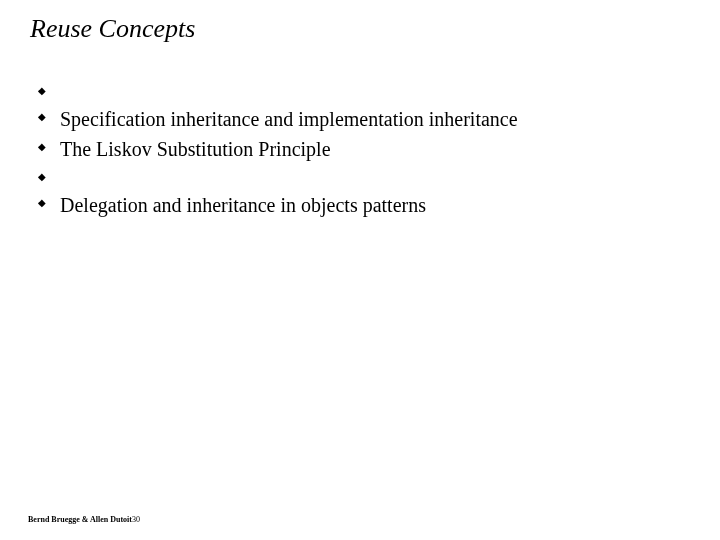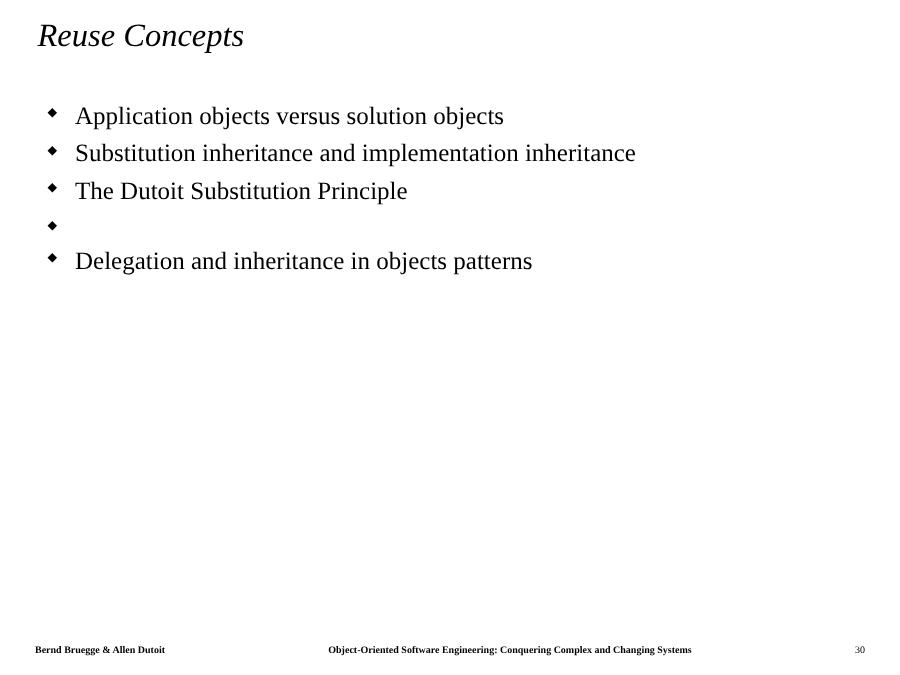--- a/index.html
+++ b/index.html
@@ -68,36 +68,34 @@
     }
   </style>
 </head>
 <body>
 
 <h1 class="slide-title">Reuse Concepts</h1>
 
 <ul class="bullet-list">
   <li class="bullet-item">
     <span class="bullet-marker">◆</span>
-    <span class="bullet-text">Application objects versus solution objects</span>
   </li>
   <li class="bullet-item">
     <span class="bullet-marker">◆</span>
-    <span class="bullet-text">Substitution inheritance and implementation inheritance</span>
+    <span class="bullet-text">Specification inheritance and implementation inheritance</span>
   </li>
   <li class="bullet-item">
     <span class="bullet-marker">◆</span>
-    <span class="bullet-text">The Dutoit Substitution Principle</span>
+    <span class="bullet-text">The Liskov Substitution Principle</span>
   </li>
   <li class="bullet-item">
     <span class="bullet-marker">◆</span>
   </li>
   <li class="bullet-item">
     <span class="bullet-marker">◆</span>
     <span class="bullet-text">Delegation and inheritance in objects patterns</span>
   </li>
 </ul>
 
 <div class="footer">
   <span class="footer-left">Bernd Bruegge &amp; Allen Dutoit</span>
-  <span class="footer-center">Object-Oriented Software Engineering: Conquering Complex and Changing Systems</span>
   <span class="footer-right">30</span>
 </div>
 
 </body></html>

